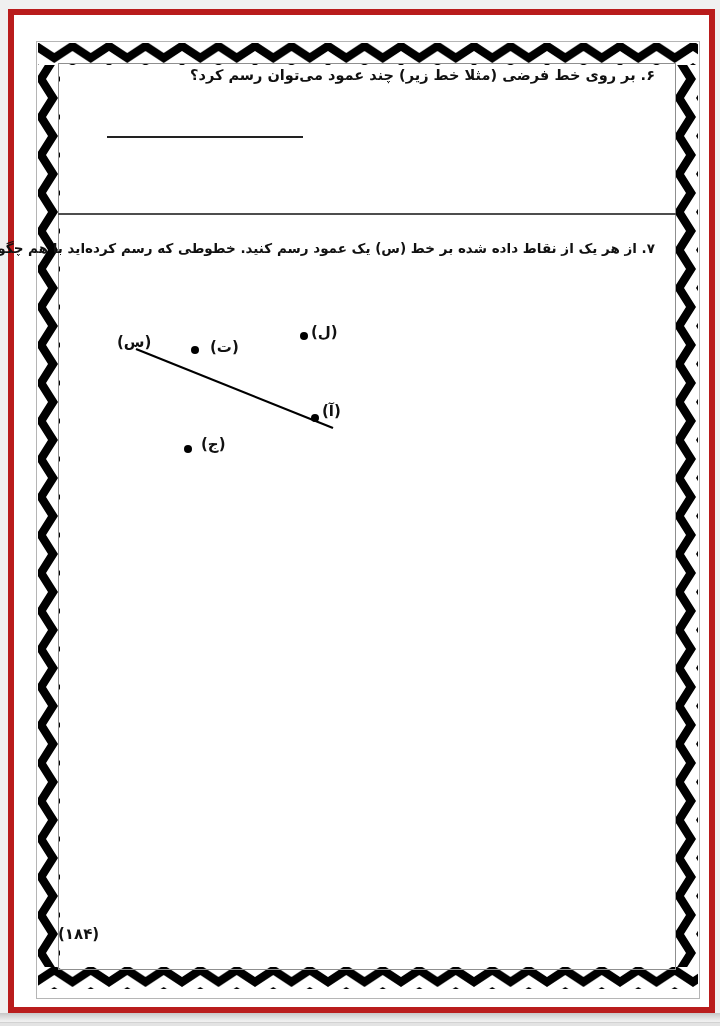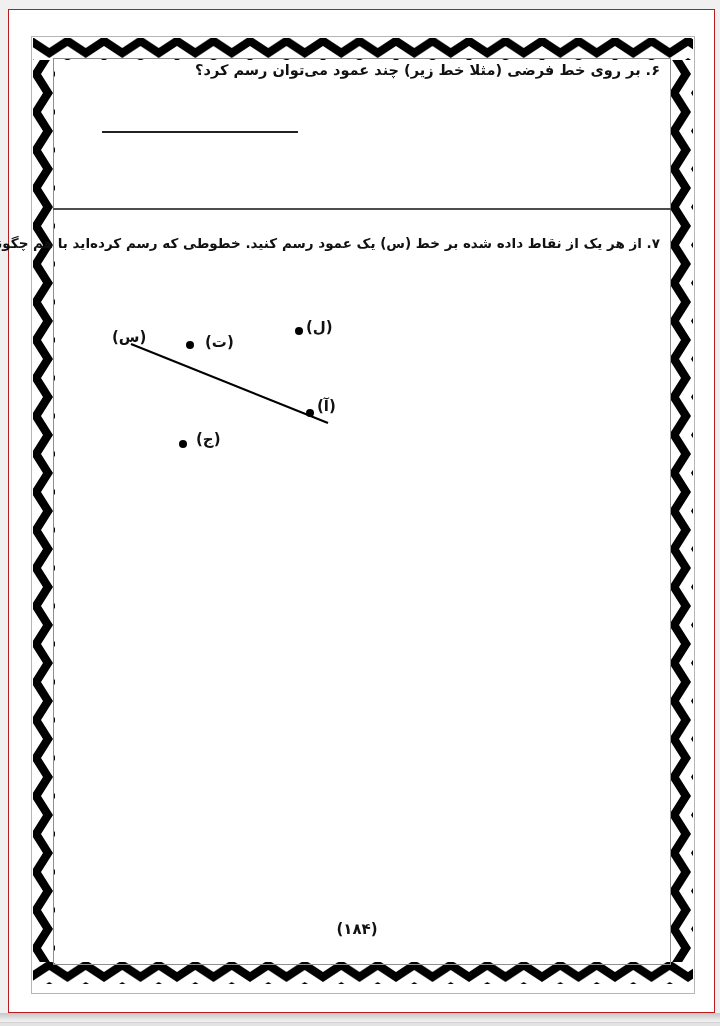--- a/index.html
+++ b/index.html
@@ -10,21 +10,21 @@
     overflow: hidden;
     position: relative;
   }
   .viewport { position: absolute; inset: 0; }
 
   .paper {
     position: absolute;
     left: 8px; top: 9px;
     width: 707px; height: 1004px;
     background: #ffffff;
-    border: 1px solid #b91c1c;
+    border: 6px solid #b91c1c;
   }
 
   .below-shadow {
     position: absolute;
     left: 0; top: 1013px; width: 720px; height: 8px;
     background: linear-gradient(#c7c7c7, #f0f0f0);
   }
   .bottom-band {
     position: absolute;
     left: 0; top: 1022px; width: 720px; height: 4px;
@@ -89,21 +89,21 @@
   .lbl-s  { left: 103px; top: 318px; }
   .lbl-t  { left: 196px; top: 323px; }
   .lbl-l  { left: 297px; top: 308px; }
   .lbl-a  { left: 308px; top: 387px; }
   .lbl-j  { left: 187px; top: 420px; }
 
   .page-number {
     position: absolute;
     left: 44px; top: 910px;
     width: 608px;
-    text-align: center;
+    text-align: left;
     font-weight: bold;
     font-size: 15px;
     color: #111;
     direction: rtl;
   }
 </style>
 </head>
 <body>
 
 <div class="viewport">

